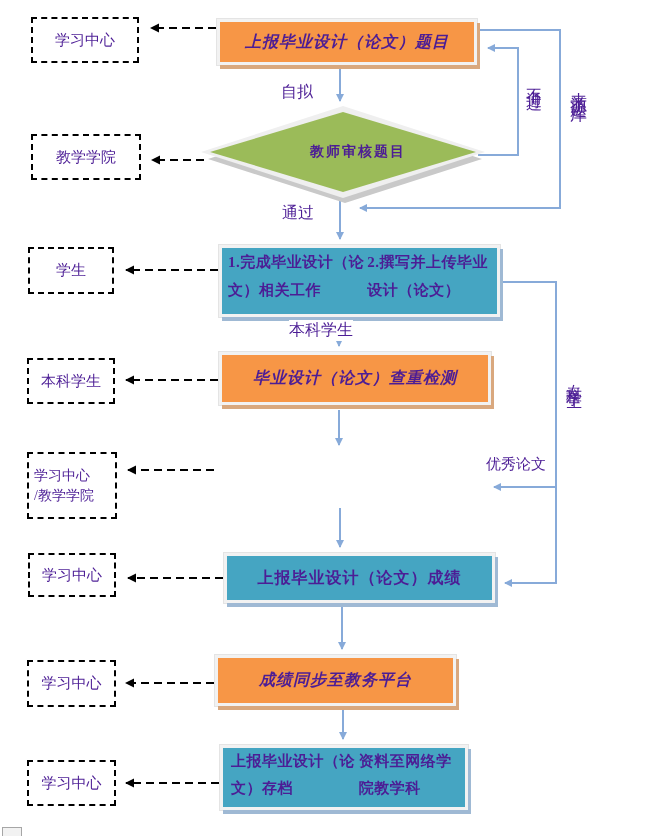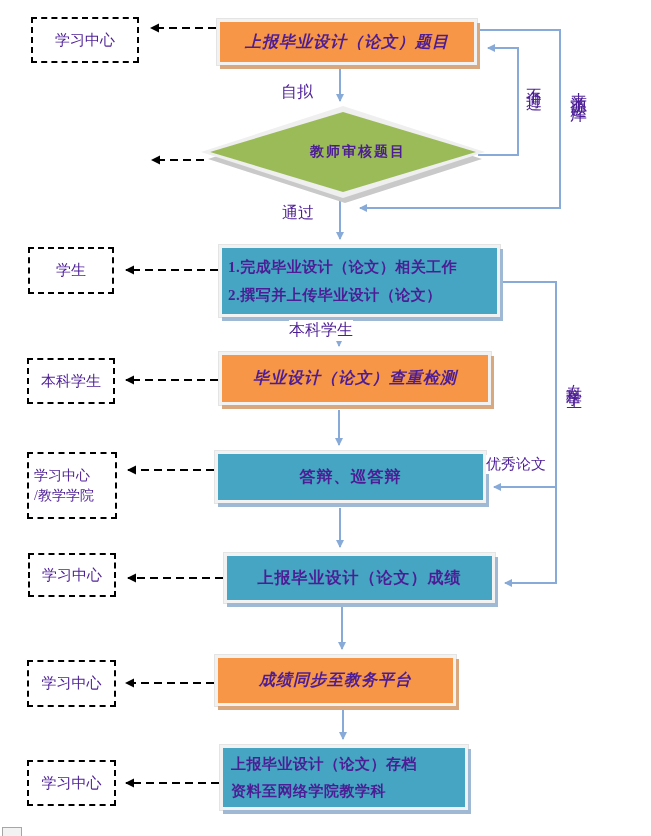--- a/index.html
+++ b/index.html
@@ -29,28 +29,28 @@
   
   .fbox{
     position:absolute;box-sizing:border-box;border:3px solid #f2f2f2;
     display:flex;align-items:center;justify-content:center;
     font-weight:bold;font-size:16px;letter-spacing:1px;text-align:center;
   }
   .orange{background:#F79646;box-shadow:3px 4px 0 #D9A87E,0 0 0 1px #e4e4e4;font-style:italic;}
   .teal{background:#45A5C2;box-shadow:3px 4px 0 #9FB9D4,0 0 0 1px #e4e4e4;}
   .boxA{left:217px;top:19px;width:260px;height:46px;}
   .boxB{left:219px;top:245px;width:281px;height:72px;
-        flex-direction:column;align-items:flex-start;justify-content:center;
+        flex-direction:row;align-items:flex-start;justify-content:center;
         font-size:15px;line-height:28px;padding-left:6px;letter-spacing:0.5px;text-align:left;}
   .boxC{left:219px;top:352px;width:272px;height:53px;}
   .boxD{left:215px;top:451px;width:271px;height:52px;}
   .boxE{left:224px;top:553px;width:271px;height:50px;}
   .boxF{left:215px;top:655px;width:241px;height:51px;}
   .boxG{left:220px;top:745px;width:248px;height:65px;
-        flex-direction:column;align-items:flex-start;justify-content:center;
+        flex-direction:row;align-items:flex-start;justify-content:center;
         font-size:15px;line-height:27px;padding-left:8px;letter-spacing:0.5px;text-align:left;}
 
   
   .diamond-wrap{position:absolute;left:198px;top:106px;width:290px;height:98px;}
   .diamond-label{
     position:absolute;left:15px;top:0;width:290px;height:92px;
     display:flex;align-items:center;justify-content:center;
     font-weight:bold;font-size:14px;letter-spacing:2px;
   }
 
@@ -106,20 +106,23 @@
     <path d="M218,380 L126,380" stroke="#000" stroke-width="2.2" stroke-dasharray="8 5" fill="none" marker-end="url(#arrK)"></path>
     <path d="M214,470 L128,470" stroke="#000" stroke-width="2.2" stroke-dasharray="8 5" fill="none" marker-end="url(#arrK)"></path>
     <path d="M223,578 L128,578" stroke="#000" stroke-width="2.2" stroke-dasharray="8 5" fill="none" marker-end="url(#arrK)"></path>
     <path d="M214,683 L126,683" stroke="#000" stroke-width="2.2" stroke-dasharray="8 5" fill="none" marker-end="url(#arrK)"></path>
     <path d="M219,783 L126,783" stroke="#000" stroke-width="2.2" stroke-dasharray="8 5" fill="none" marker-end="url(#arrK)"></path>
   </svg>
 
   <div class="lane lane1">
     <span>学习中心</span>
   </div>
+  <div class="lane lane2">
+    <span>教学学院</span>
+  </div>
   <div class="lane lane3">
     <span>学生</span>
   </div>
   <div class="lane lane4">
     <span>本科学生</span>
   </div>
   <div class="lane lane5 two-line">
     <span>学习中心</span>
     <span>/教学学院</span>
   </div>
@@ -148,23 +151,20 @@
 
   <div class="fbox teal boxB">
     <span>1.完成毕业设计（论文）相关工作</span>
     <span>2.撰写并上传毕业设计（论文）</span>
   </div>
 
   <div class="fbox orange boxC">
     <span>毕业设计（论文）查重检测</span>
   </div>
 
-  <div class="fbox teal boxD">
-    <span>答辩、巡答辩</span>
-  </div>
 
   <div class="fbox teal boxE">
     <span>上报毕业设计（论文）成绩</span>
   </div>
 
   <div class="fbox orange boxF">
     <span>成绩同步至教务平台</span>
   </div>
 
   <div class="fbox teal boxG">

